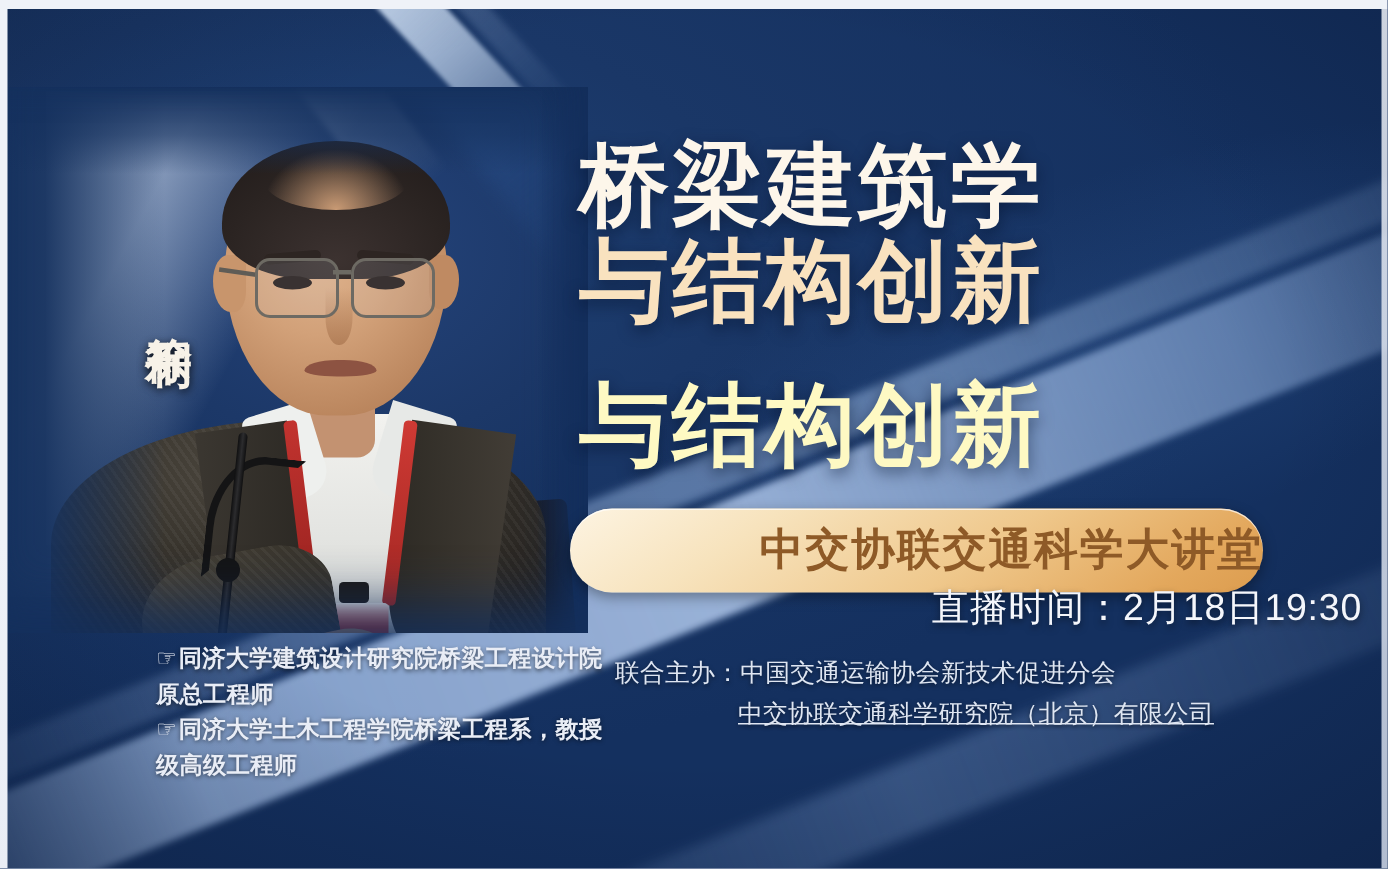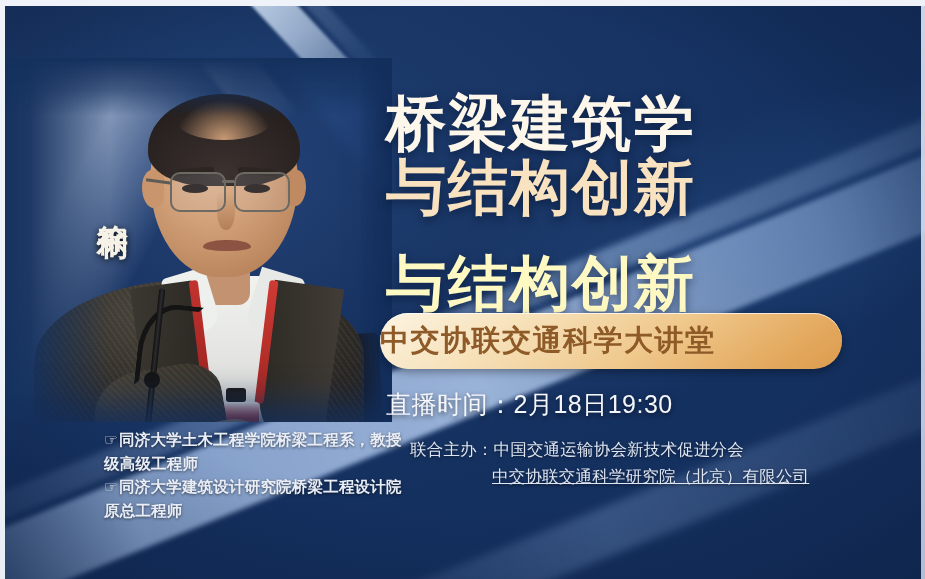--- a/index.html
+++ b/index.html
@@ -274,36 +274,36 @@
     letter-spacing:2px;
     white-space:nowrap;
     text-shadow:0 3px 10px rgba(4,14,40,.55);
   }
   .t1{color:#fdf6ea;}
   .t2{color:#f9e2bf;}
   .t3{color:#fef9c3;margin-top:32px;}
 
   
   .pill{
-    position:absolute;left:380px;top:313px;
+    position:absolute;left:380px;top:339px;
     width:462px;height:56px;
     border-radius:30px;
     background:linear-gradient(146deg,#fdf4e2 0%,#f7e3bd 26%,#efc88c 58%,#e3a85d 86%,#dc9c4e 100%);
     box-shadow:0 3px 9px rgba(0,0,0,.35), inset 0 1px 0 rgba(255,255,255,.7);
-    display:flex;align-items:center;justify-content:flex-start;
+    display:flex;align-items:center;justify-content:flex-end;
   }
   .pill-text{
     font-size:29px;font-weight:700;letter-spacing:1.5px;
     color:#8e5a27;white-space:nowrap;
   }
 
   
   .live-time{
     position:absolute;left:386px;top:388px;width:522px;
-    text-align:left;
+    text-align:right;
     color:#f4f6fb;
     font-size:25px;
     font-weight:500;
     letter-spacing:.5px;
     text-shadow:0 2px 5px rgba(0,0,0,.5);
   }
 
   
   .orgs{
     position:absolute;left:410px;top:436px;width:500px;
@@ -379,22 +379,22 @@
       <div class="ph-fade-left"></div>
       <div class="ph-fade-top"></div>
       <div class="ph-fade-right"></div>
       <div class="ph-soft"></div>
     </div>
   </div>
 
   <div class="speaker-name">徐利平</div>
 
   <div class="bio">
+    <span class="bio-line"><span class="bullet">☞</span><span>同济大学建筑设计研究院桥梁工程设计院原总工程师</span></span>
     <span class="bio-line"><span class="bullet">☞</span><span>同济大学土木工程学院桥梁工程系，教授级高级工程师</span></span>
-    <span class="bio-line"><span class="bullet">☞</span><span>同济大学建筑设计研究院桥梁工程设计院原总工程师</span></span>
   </div>
 
   <div class="title-block">
     <div class="title-line t1">桥梁建筑学</div>
     <div class="title-line t2">与结构创新</div>
     <div class="title-line t3">与结构创新</div>
   </div>
 
   <div class="pill">
     <span class="pill-text">中交协联交通科学大讲堂</span>

